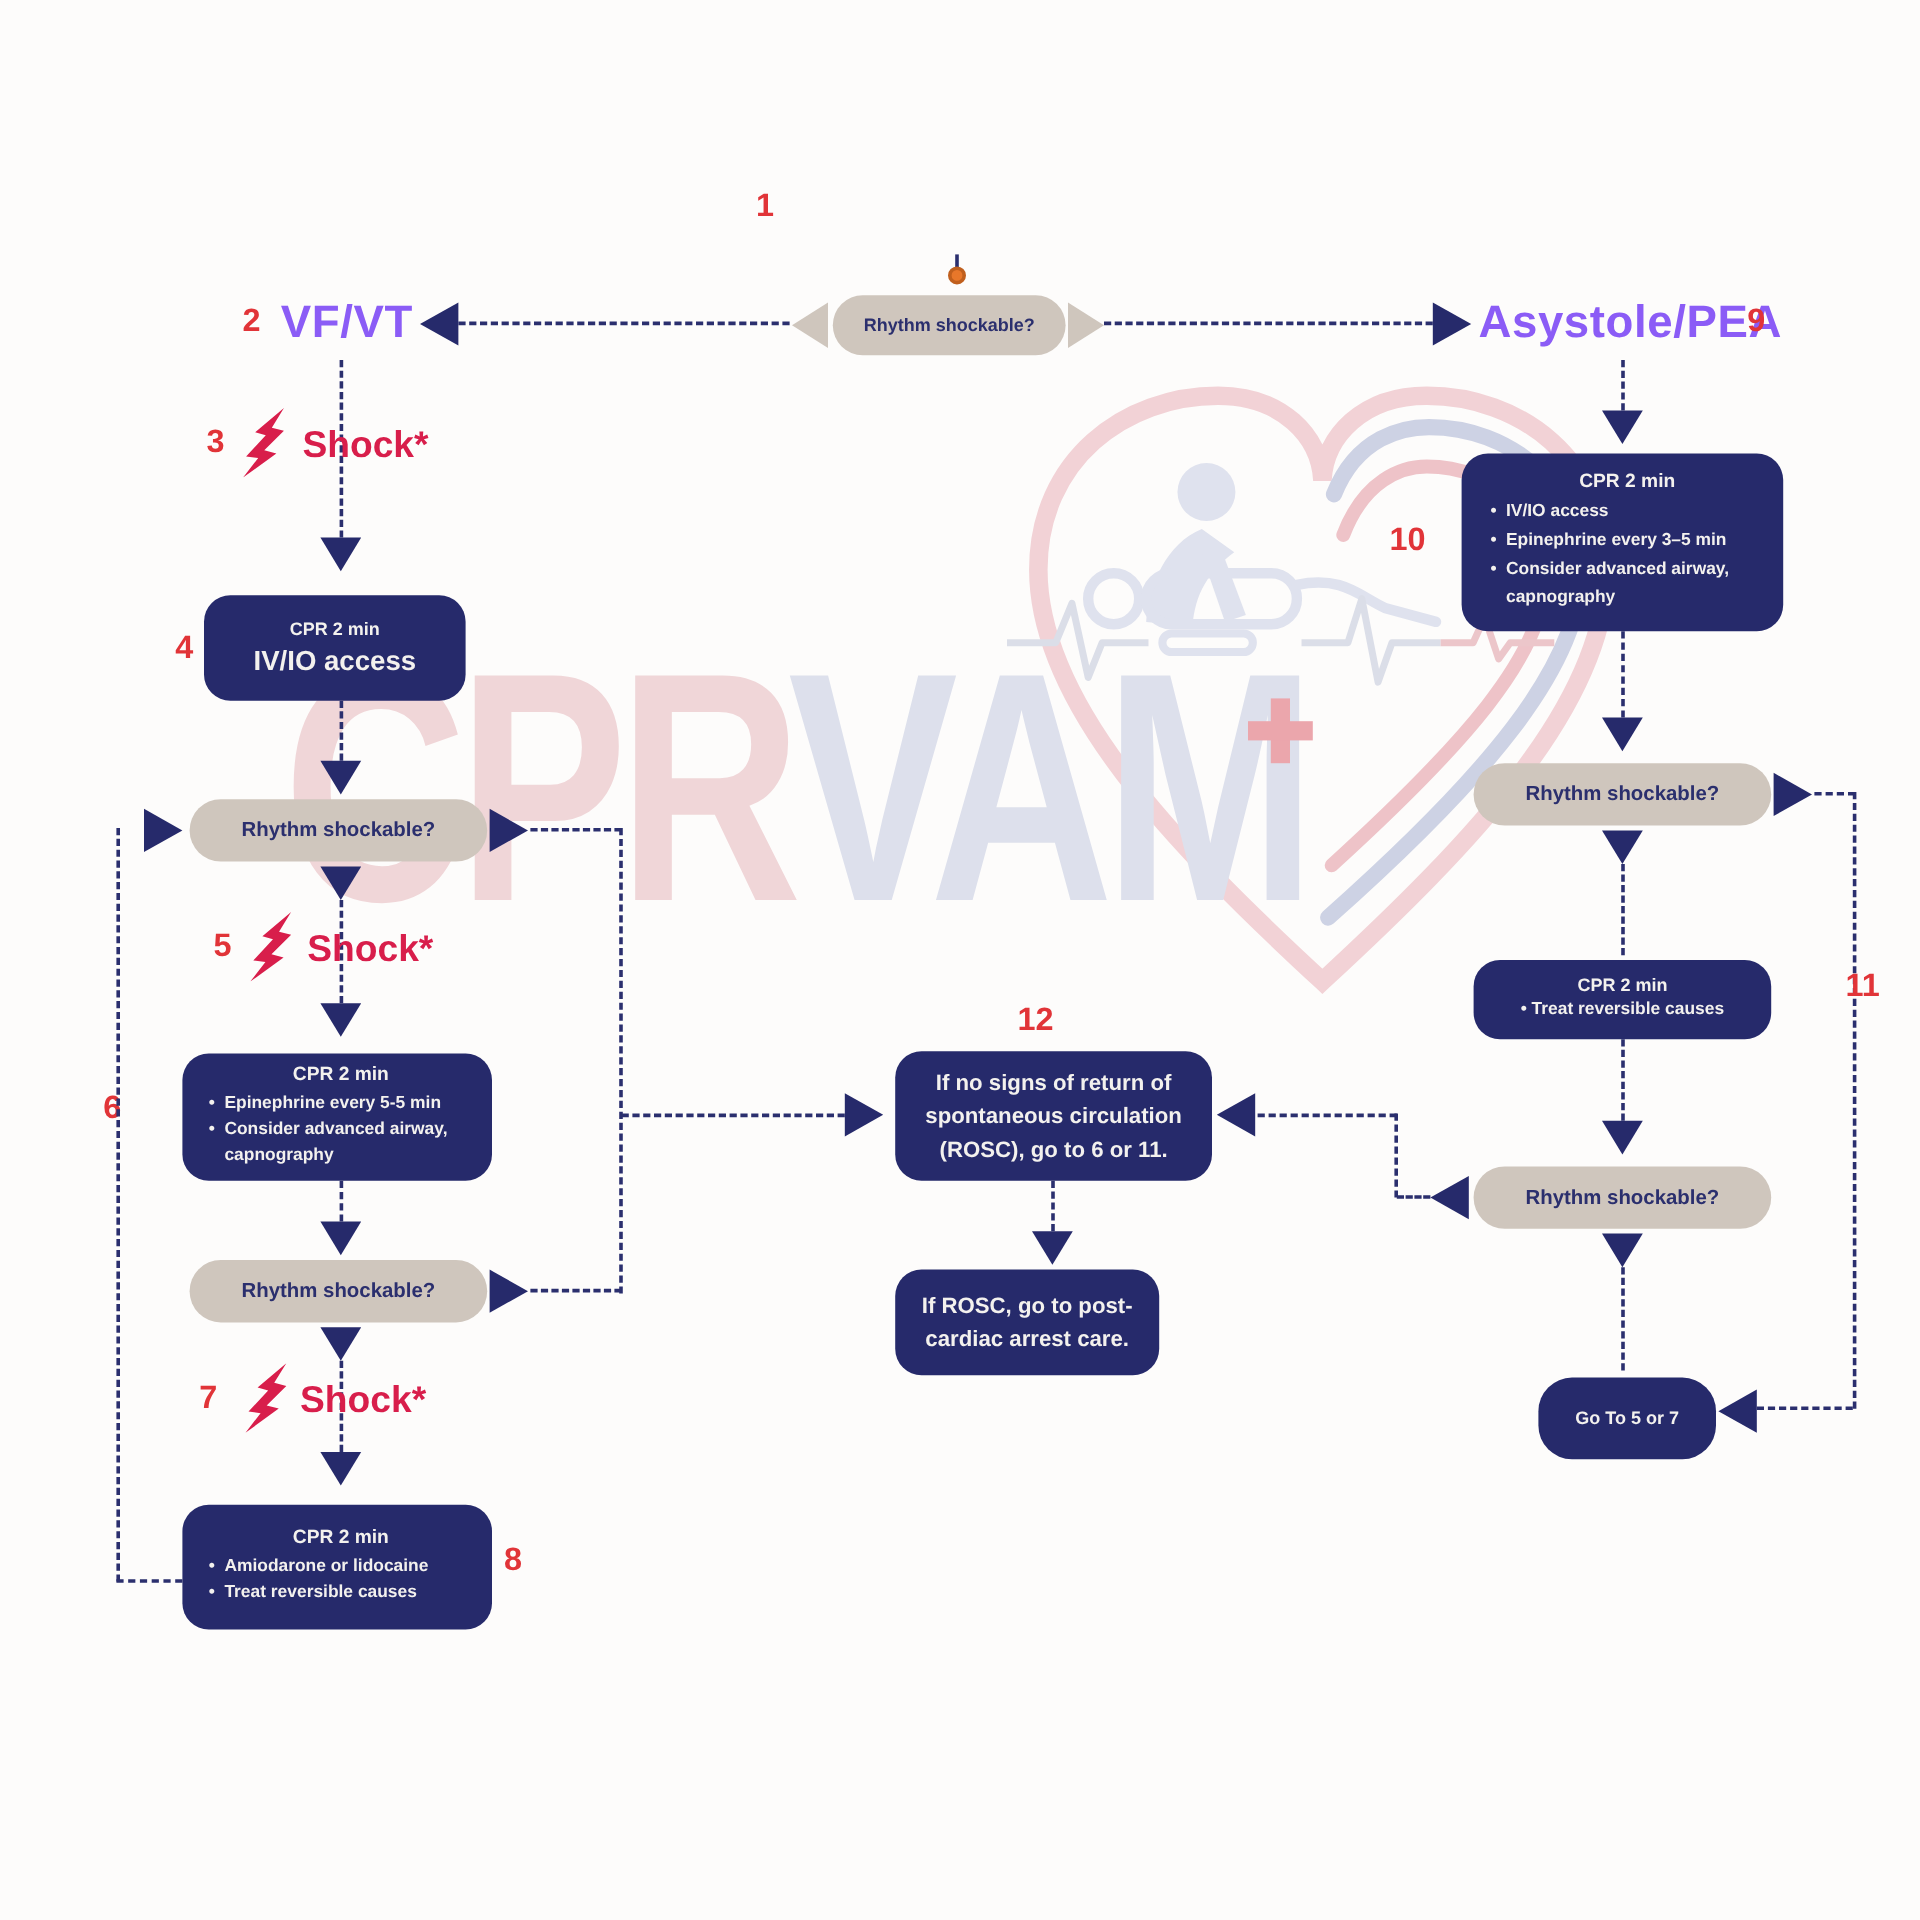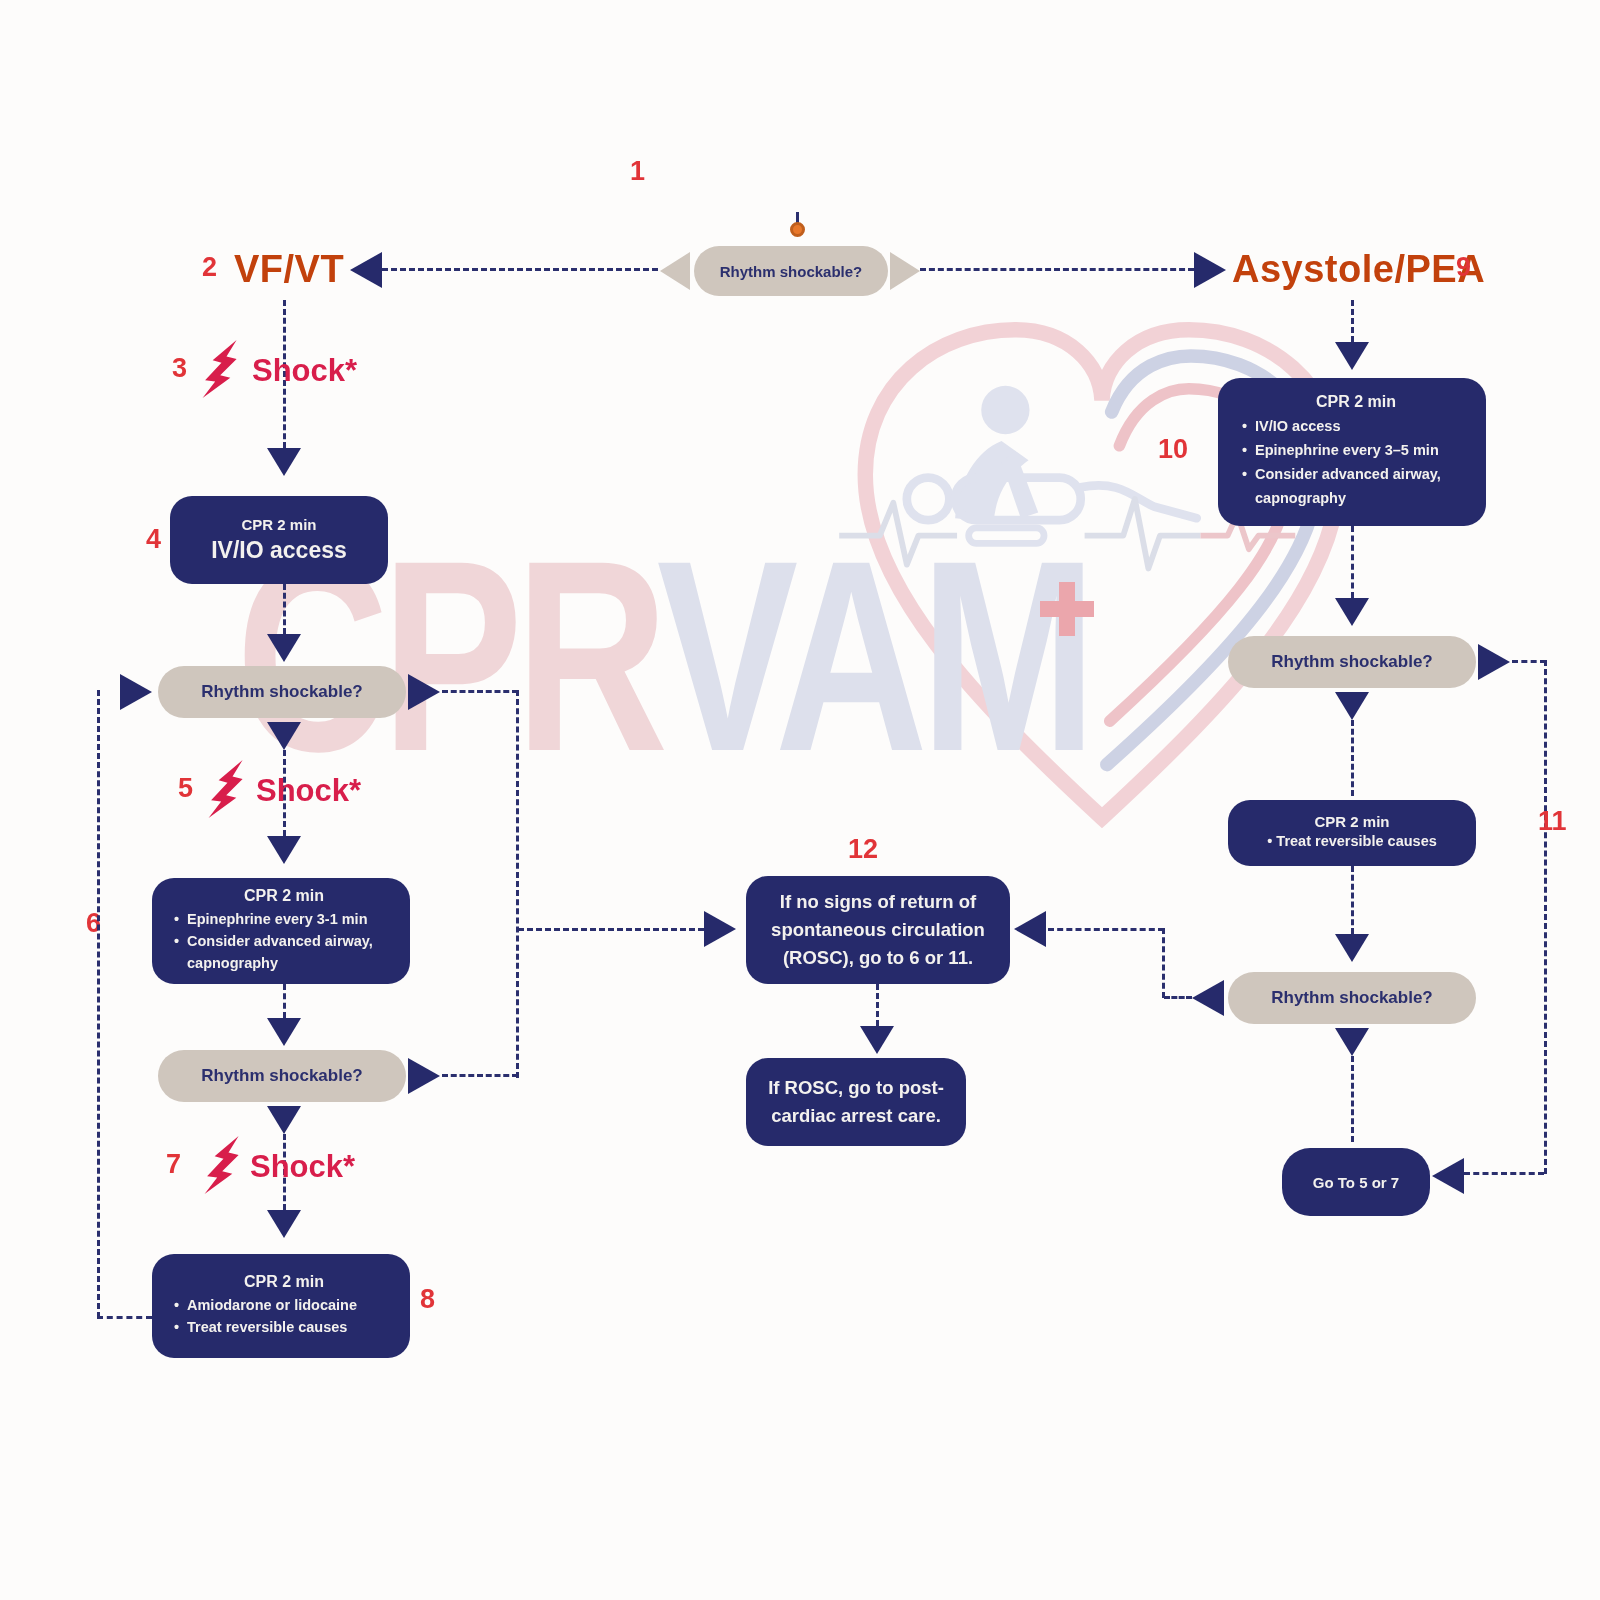--- a/index.html
+++ b/index.html
@@ -27,21 +27,21 @@
   ul.bl{list-style:none;margin:4px 0 0 0;padding:0;font-size:14.5px;line-height:1.5;}
   ul.bl.left li{position:relative;padding-left:15px;text-align:left;}
   ul.bl.left li::before{content:"•";position:absolute;left:2px;}
   ul.bl.center li{text-align:center;}
   ul.bl.center li::before{content:"•  ";}
   .pill{position:absolute;background:#cfc6bd;color:#2b2f6e;border-radius:28px;
         display:flex;align-items:center;justify-content:center;font-weight:700;
         font-size:17px;box-sizing:border-box;}
   .bigtext{font-size:18.5px;line-height:1.5;text-align:center;padding:0 10px;}
   .num{position:absolute;color:#e13438;font-weight:800;font-size:27px;line-height:1;}
-  .hdg{position:absolute;color:#c2410c;font-weight:800;font-size:38px;line-height:1;letter-spacing:.5px;}
+  .hdg{position:absolute;color:#8b5cf6;font-weight:800;font-size:38px;line-height:1;letter-spacing:.5px;}
   .shock{position:absolute;color:#d81e4b;font-weight:800;font-size:31px;line-height:1;}
   .ttl{position:absolute;color:#2b2f6e;font-weight:800;font-size:36px;}
   
   .vd{position:absolute;width:0;border-left:3px dashed #2b2f6e;}
   .hl{position:absolute;height:0;border-top:3px dashed #2b2f6e;}
   .vs{position:absolute;width:0;border-left:3px solid #2b2f6e;}
   
   .ad{position:absolute;width:0;height:0;border-left:17px solid transparent;
       border-right:17px solid transparent;border-top:28px solid #262a6b;}
   .ar{position:absolute;width:0;height:0;border-top:18px solid transparent;
@@ -131,21 +131,21 @@
     <svg class="bolt" style="left:208px;top:760px;" width="44" height="58" viewBox="0 0 34 46">
       <path d="M27 0 L8 16 L15 18 L2 32 L10 33 L0 46 L22 30 L14 28 L27 15 L19 13 Z" fill="#d81e4b"></path>
     </svg>
     <div class="shock" style="left:256px;top:775px;">Shock*</div>
     <div class="ad" style="left:267px;top:836px;"></div>
 
     <div class="num" style="left:86px;top:910px;">6</div>
     <div class="box" style="left:152px;top:878px;width:258px;height:106px;padding:10px 14px 10px 20px;">
       <div class="bt">CPR 2 min</div>
       <ul class="bl left">
-        <li>Epinephrine every 3-1 min</li>
+        <li>Epinephrine every 5-5 min</li>
         <li>Consider advanced airway, capnography</li>
       </ul>
     </div>
 
     <div class="vd" style="left:283px;top:984px;height:34px;"></div>
     <div class="ad" style="left:267px;top:1018px;"></div>
     <div class="pill" style="left:158px;top:1050px;width:248px;height:52px;">Rhythm shockable?</div>
     <div class="ar" style="left:408px;top:1058px;"></div>
 
     <div class="ad" style="left:267px;top:1106px;"></div>

